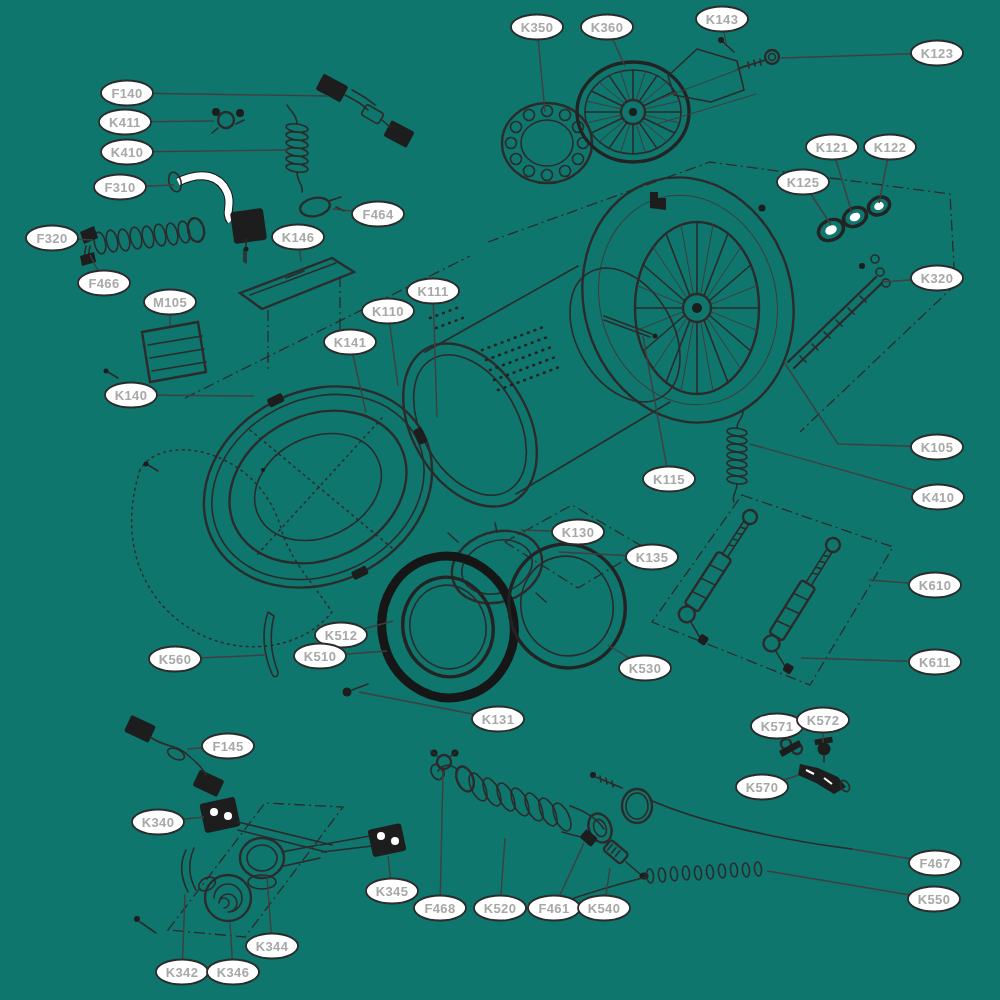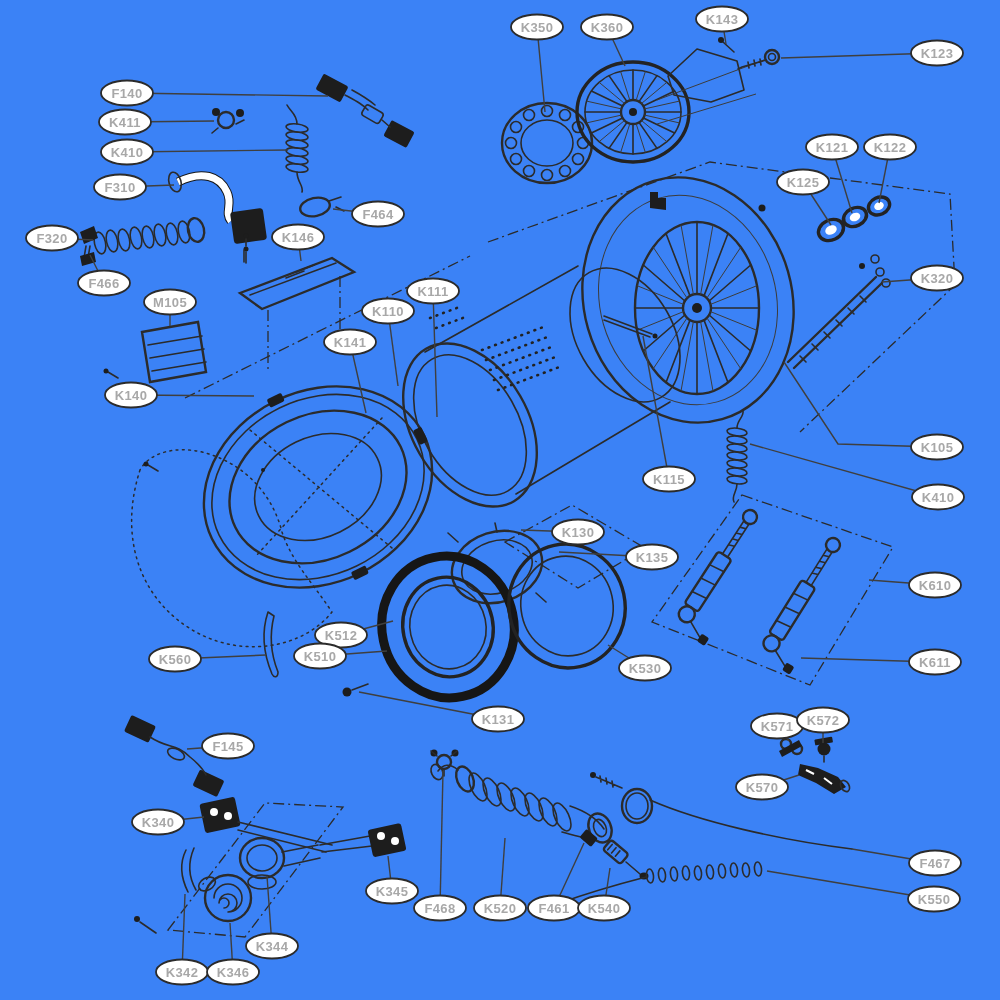--- a/index.html
+++ b/index.html
@@ -1,16 +1,16 @@
 <!DOCTYPE html>
 <html><head>
 <meta charset="utf-8">
 <style>
   html,body{margin:0;padding:0;background:#fff;}
-  #stage{position:relative;width:1000px;height:1000px;background:#3b82f6;overflow:hidden;
+  #stage{position:relative;width:1000px;height:1000px;background:#0f766e;overflow:hidden;
          font-family:"Liberation Sans", sans-serif;}
   svg{position:absolute;left:0;top:0;}
   .ln{stroke:#2b2b2b;fill:none;stroke-width:1.6;stroke-linecap:round;stroke-linejoin:round;}
   .ln2{stroke:#2b2b2b;fill:none;stroke-width:2.4;stroke-linecap:round;}
   .ln3{stroke:#232323;fill:none;stroke-width:3.4;}
   .lnB{stroke:#161616;fill:none;stroke-width:9;}
   .thin{stroke:#3c3c3c;fill:none;stroke-width:1;}
   .dk{fill:#1d1d1d;stroke:none;}
   .wt{fill:#ffffff;stroke:none;}
   .dd{stroke:#2b2b2b;fill:none;stroke-width:1.3;stroke-dasharray:11 4 2 4;}

